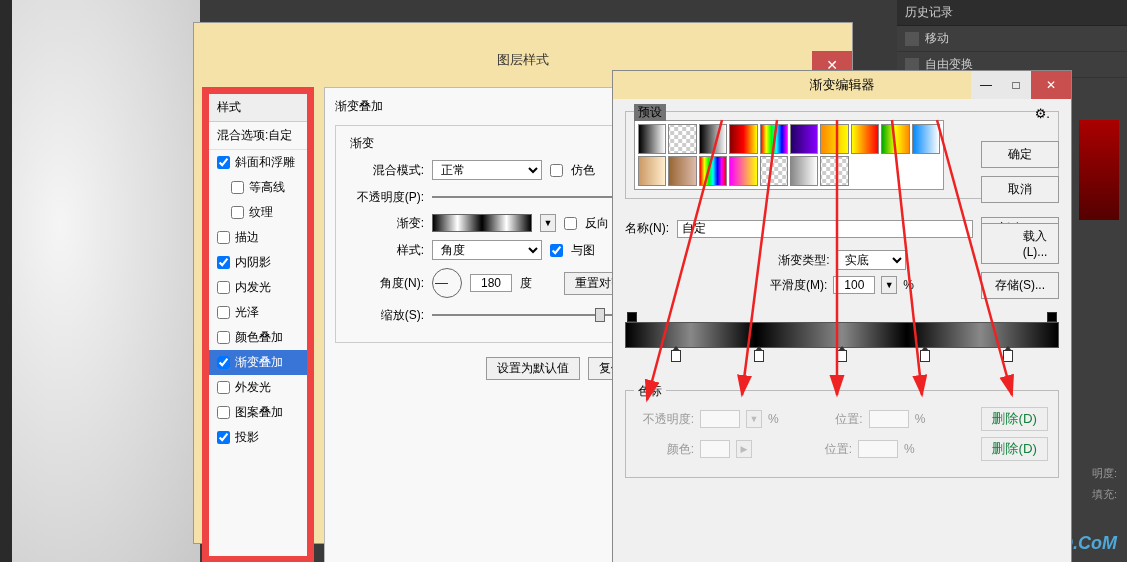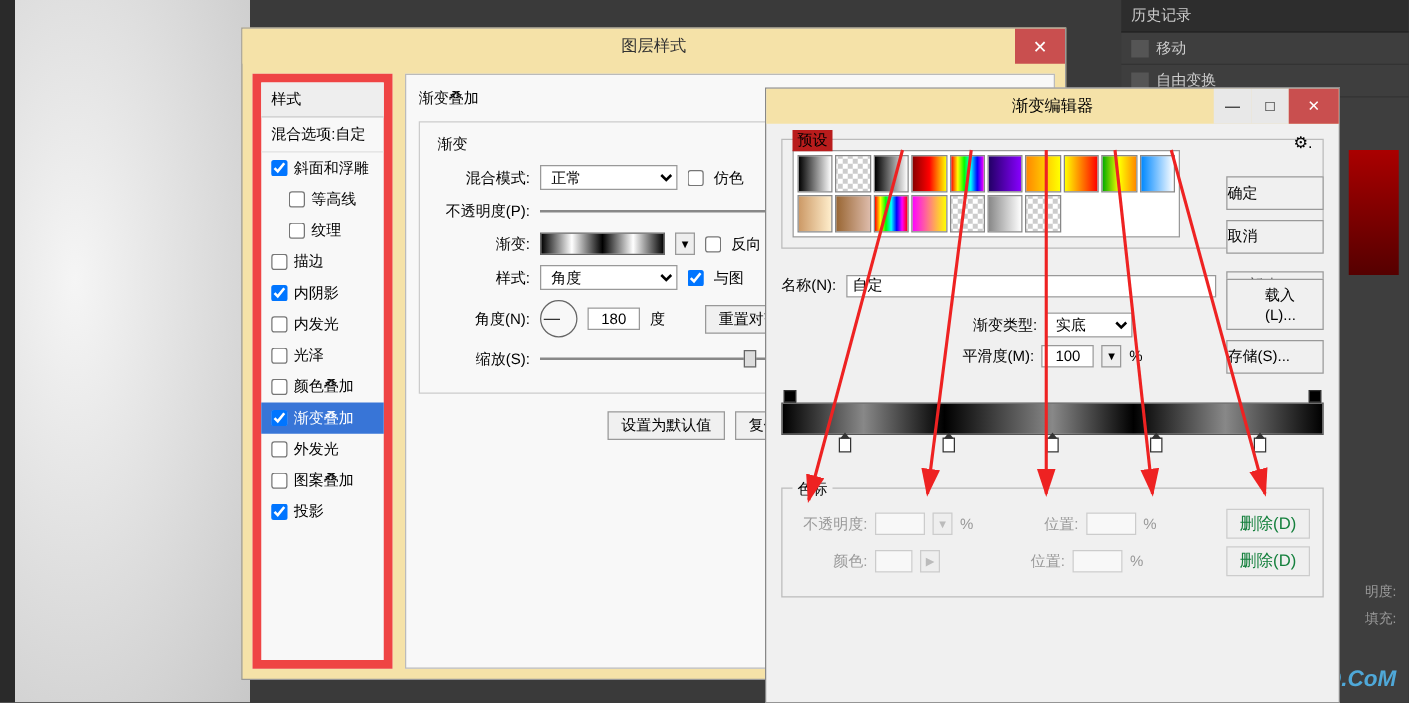--- a/index.html
+++ b/index.html
@@ -11,21 +11,21 @@
 .ps-panel { position: absolute; right: 0; top: 0; width: 230px; height: 562px; background: #3e3e3e; color: #ccc; font-size: 12px; }
 .ps-header { background: #2d2d2d; padding: 4px 8px; border-bottom: 1px solid #222; }
 .ps-row { padding: 4px 8px; display: flex; align-items: center; gap: 6px; border-bottom: 1px solid #333; }
 .ps-icon-placeholder { width: 14px; height: 14px; background: #555; }
 .ps-bottom { position: absolute; bottom: 60px; right: 10px; font-size: 11px; color: #999; }
 .ps-tab { position: absolute; bottom: 18px; left: 8px; background: #5a5a5a; padding: 3px 10px; font-size: 12px; }
 .watermark { position: absolute; bottom: 8px; right: 10px; font-size: 18px; font-weight: bold; color: #4fa8d8; font-style: italic; }
 
 
 .dialog1 { position: absolute; left: 193px; top: 22px; width: 660px; height: 522px; background: #f5e2a8; border: 1px solid #999; }
-.titlebar1 { height: 28px; background: #f5e2a8; display: flex; align-items: center; justify-content: center; position: relative; font-size: 13px; color: #333; }
+.titlebar1 { height: 28px; background: #f5e2a8; display: flex; justify-content: center; position: relative; font-size: 13px; color: #333; margin-top: 28px; }
 .close-btn { position: absolute; right: 0; top: 0; width: 40px; height: 28px; background: #c94f4f; color: #fff; display: flex; align-items: center; justify-content: center; font-size: 14px; cursor: pointer; }
 .dialog1-body { display: flex; padding: 8px; gap: 10px; height: calc(100% - 28px); }
 
 .styles-panel { width: 112px; background: #f8f8f8; border: 7px solid #ef4444; }
 .styles-header { padding: 5px 8px; font-size: 12px; border-bottom: 1px solid #ccc; background: #eee; }
 .blend-opt { padding: 5px 8px; font-size: 12px; border-bottom: 1px solid #e0e0e0; }
 .style-item { padding: 4px 8px; font-size: 12px; display: flex; align-items: center; gap: 5px; cursor: pointer; }
 .style-item.selected { background: #3875d7; color: #fff; }
 .style-item input[type=checkbox] { cursor: pointer; }
 
@@ -49,28 +49,28 @@
 .dialog2 { position: absolute; left: 612px; top: 55px; width: 460px; height: 500px; background: #f0f0f0; border: 1px solid #888; margin-top: 15px; }
 .titlebar2 { height: 28px; background: #f5e2a8; display: flex; align-items: center; justify-content: center; position: relative; font-size: 13px; }
 .win-btns { position: absolute; right: 0; top: 0; display: flex; }
 .win-btn { width: 30px; height: 28px; display: flex; align-items: center; justify-content: center; font-size: 12px; cursor: pointer; }
 .win-min { background: #e8e8e8; }
 .win-max { background: #e8e8e8; }
 .win-close { background: #c94f4f; color: #fff; width: 40px; }
 
 .dialog2-body { padding: 12px; font-size: 12px; position: relative; }
 .presets-box { border: 1px solid #bbb; padding: 8px; position: relative; }
-.presets-label { position: absolute; top: -8px; left: 8px; background: #b91c1c; padding: 0 4px; font-size: 12px; }
+.presets-label { position: absolute; top: -8px; left: 8px; background: #737373; padding: 0 4px; font-size: 12px; }
 .gear { position: absolute; top: -6px; right: 8px; font-size: 13px; cursor: pointer; }
 .preset-grid { width: 310px; background: #fff; border: 1px solid #999; padding: 2px; }
 .preset-row { display: flex; }
 .preset-swatch { width: 30px; height: 30px; border: 1px solid #888; margin: 1px; cursor: pointer; }
 
 .right-btns { position: absolute; right: 12px; top: 42px; display: flex; flex-direction: column; gap: 8px; }
-.right-btns .btn { width: 78px; padding: 4px 0; text-align: left; }
+.right-btns .btn { width: 78px; padding: 4px 0; text-align: center; }
 
 .name-row { display: flex; align-items: center; gap: 8px; margin: 18px 0 10px; }
 .name-row input { flex: 1; }
 .new-btn { width: 78px; }
 
 .grad-type-row, .smooth-row { display: flex; align-items: center; justify-content: center; gap: 6px; margin: 6px 0; }
 
 .gradient-bar-area { margin: 18px 0 28px; position: relative; }
 .opacity-stops { display: flex; justify-content: space-between; padding: 0 2px; }
 .stop-marker { width: 10px; height: 10px; border: 1px solid #333; background: #000; }

